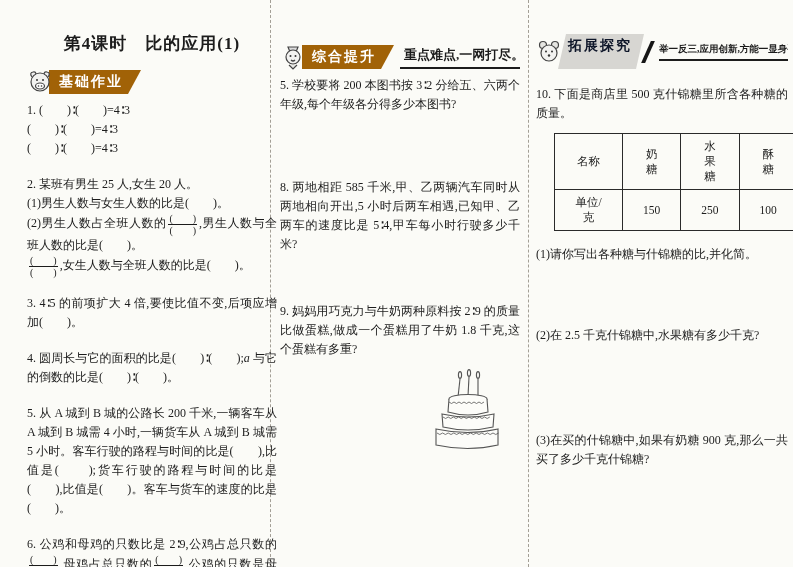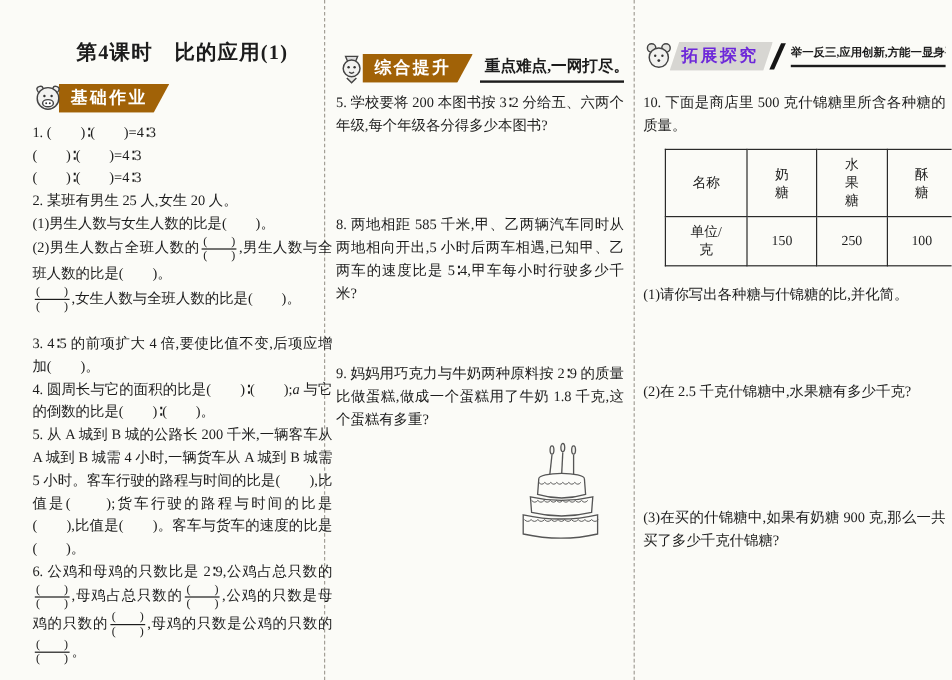--- a/index.html
+++ b/index.html
@@ -25,32 +25,32 @@
   .hdr{display:flex;align-items:center;margin-top:14px}
   .mascot{width:26px;height:26px;flex:0 0 auto;margin-right:-4px;position:relative;z-index:2}
   .mascot svg{width:26px;height:26px;display:block}
   .banner{white-space:nowrap;font-weight:bold;position:relative;z-index:1}
   .banner.black{
     background:#a16207;color:#fff;font-size:14px;letter-spacing:2px;
     padding:3px 18px 3px 10px;
     clip-path:polygon(0 0,100% 0,calc(100% - 13px) 100%,0 100%);
   }
   .banner.gray{
-    background:#d7d6d2;color:#6d28d9;font-size:14px;letter-spacing:2px;
-    padding:3px 12px 3px 10px;
+    background:#d7d6d2;color:#0f172a;font-size:14px;letter-spacing:2px;
+    padding:3px 12px 14px 10px;
     clip-path:polygon(8px 0,100% 0,calc(100% - 8px) 100%,0 100%);
   }
   .slash{width:4px;height:22px;background:#161616;transform:skewX(-24deg);margin:0 5px 0 2px;flex:0 0 auto}
   .tagline{
     flex:1;font-size:13px;font-weight:bold;white-space:nowrap;overflow:hidden;
     border-bottom:2px solid #1c1c1c;padding:0 0 3px 4px;margin-left:6px;
   }
   .tagline.sm{font-size:9.5px;padding-left:0;margin-left:4px}
 
-  .q{font-size:12px;line-height:19px;margin-top:0;text-align:justify}
+  .q{font-size:12px;line-height:19px;margin-top:17px;text-align:justify}
   .qline{font-size:12px;line-height:19px}
   .it{font-style:italic}
 
   .frac{
     display:inline-flex;flex-direction:column;vertical-align:middle;
     text-align:center;font-size:10px;line-height:11px;margin:0 2px;
   }
   .frac .fn{border-bottom:1px solid #1c1c1c;padding:0 1px}
   .frac .fd{padding:0 1px}
 

